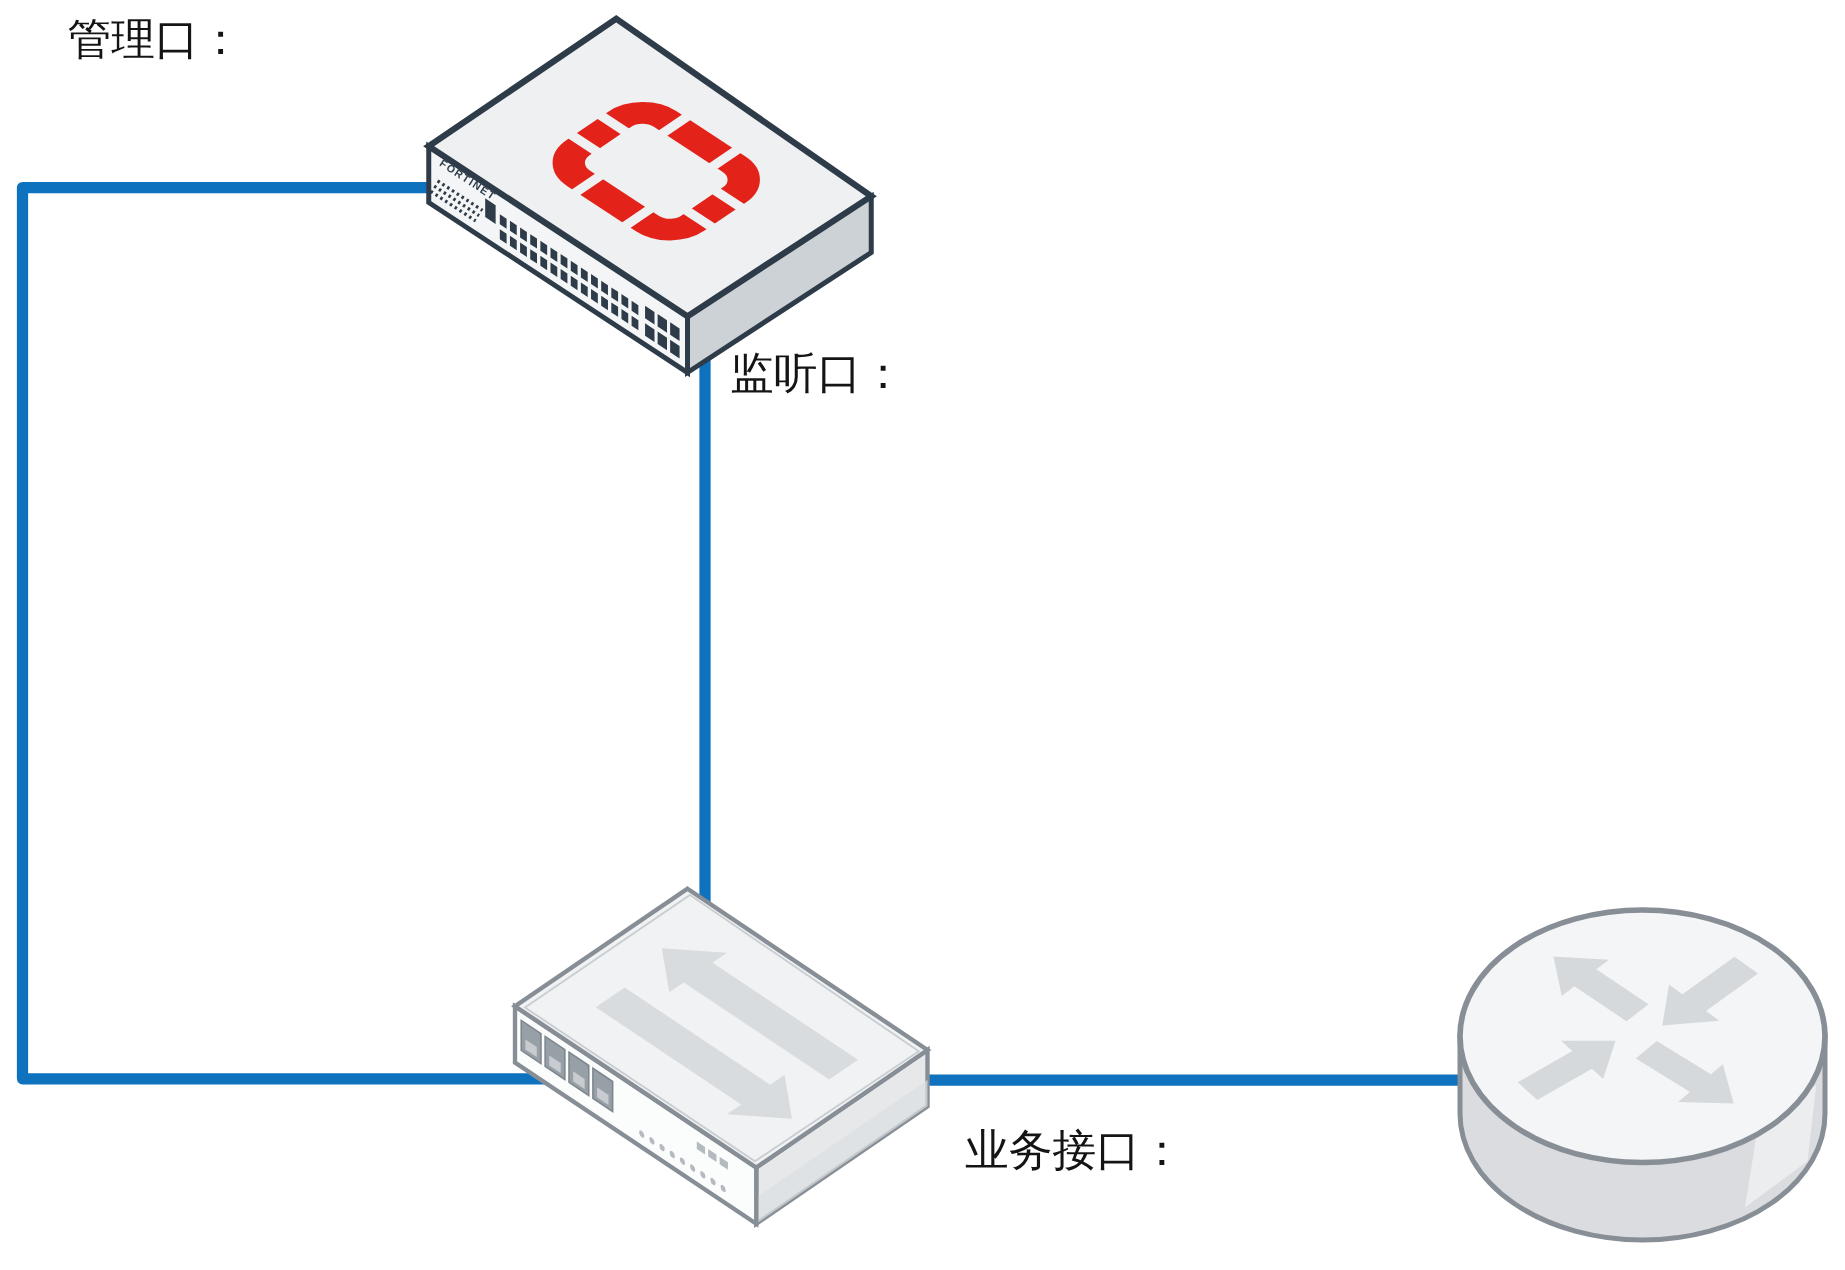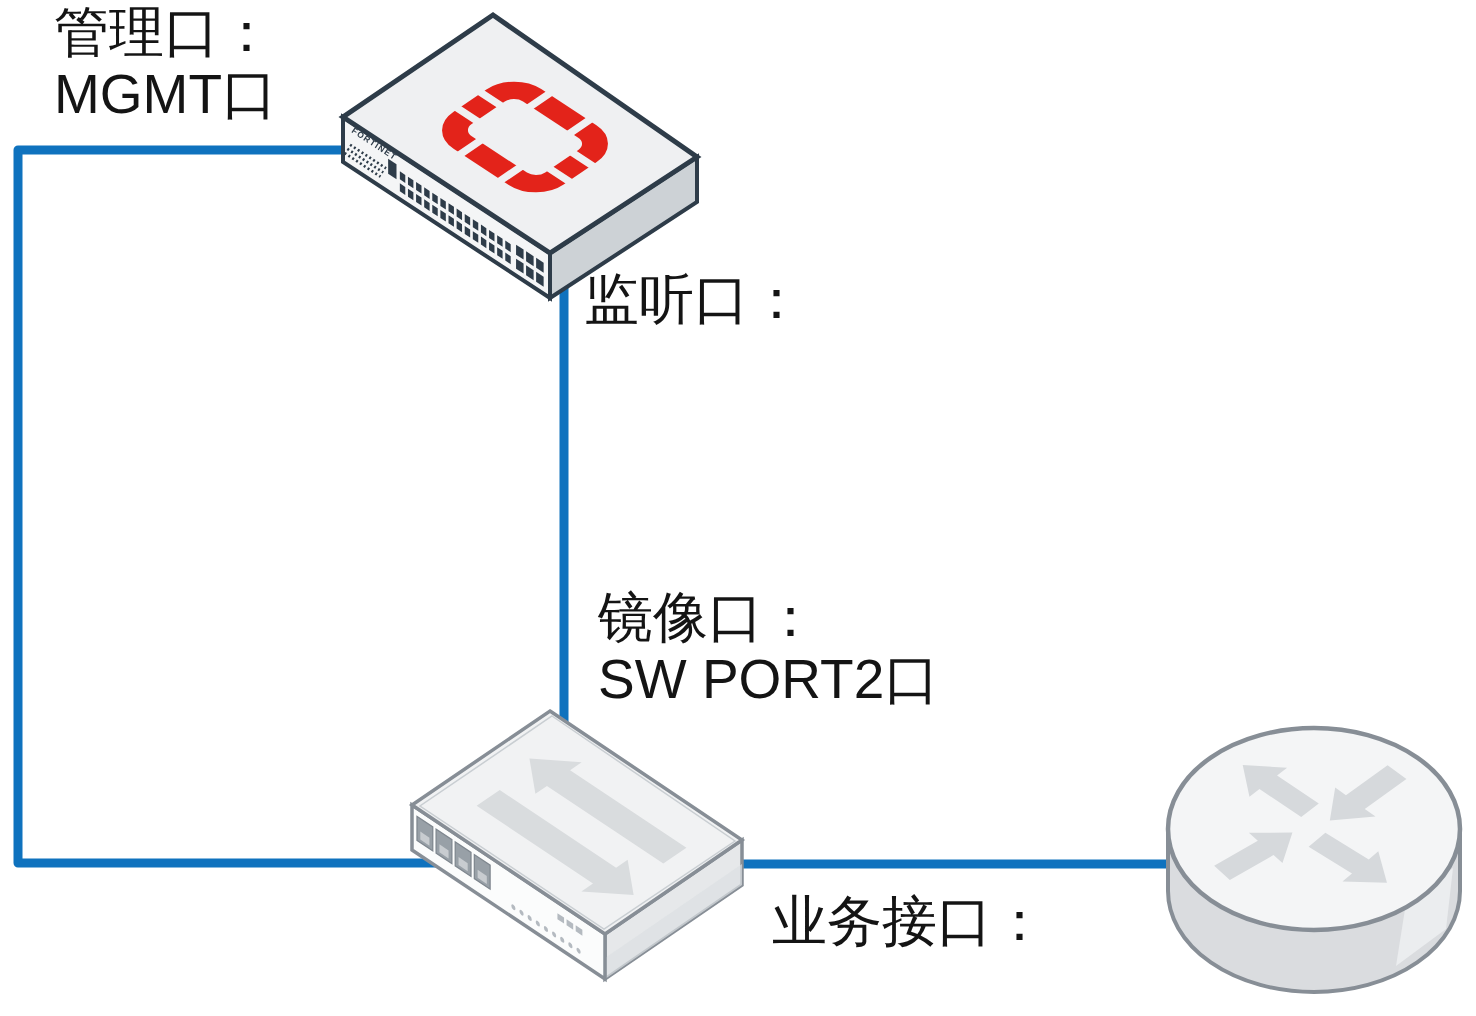--- a/index.html
+++ b/index.html
@@ -6,21 +6,21 @@
   .canvas{
     position:relative;
     width:1476px;height:1016px;
     background:#ffffff;
     overflow:hidden;
     font-family:"Liberation Sans","DejaVu Sans",sans-serif;
   }
   .scene{position:absolute;left:0;top:0;width:1476px;height:1016px;}
   .lbl{
     position:absolute;
-    font-size:55px;
+    font-size:35px;
     line-height:62px;
     color:#141414;
     white-space:nowrap;
     letter-spacing:0px;
   }
 </style>
 </head>
 <body>
 
 <div class="canvas">
@@ -135,29 +135,24 @@
         <use href="#arr" transform="translate(-4,-26) rotate(-137) scale(0.92)"></use>
         <use href="#arr" transform="translate(83,-79) rotate(135) scale(0.95)"></use>
         <use href="#arr" transform="translate(-92,61) rotate(-38.5) scale(0.9)"></use>
         <use href="#arr" transform="translate(3,15) rotate(40.5) scale(0.92)"></use>
       </g>
     </g>
   </svg>
 
   <div class="lbl" style="left:54px;top:1px;">
     <div>管理口：</div>
-    <div>MGMT口</div>
   </div>
 
   <div class="lbl" style="left:584px;top:268px;">
     <div>监听口：</div>
   </div>
 
-  <div class="lbl" style="left:598px;top:586px;">
-    <div>镜像口：</div>
-    <div>SW PORT2口</div>
-  </div>
 
   <div class="lbl" style="left:744px;top:890px;margin-left:28px;">
     <div>业务接口：</div>
   </div>
 
 </div>
 
 </body></html>

